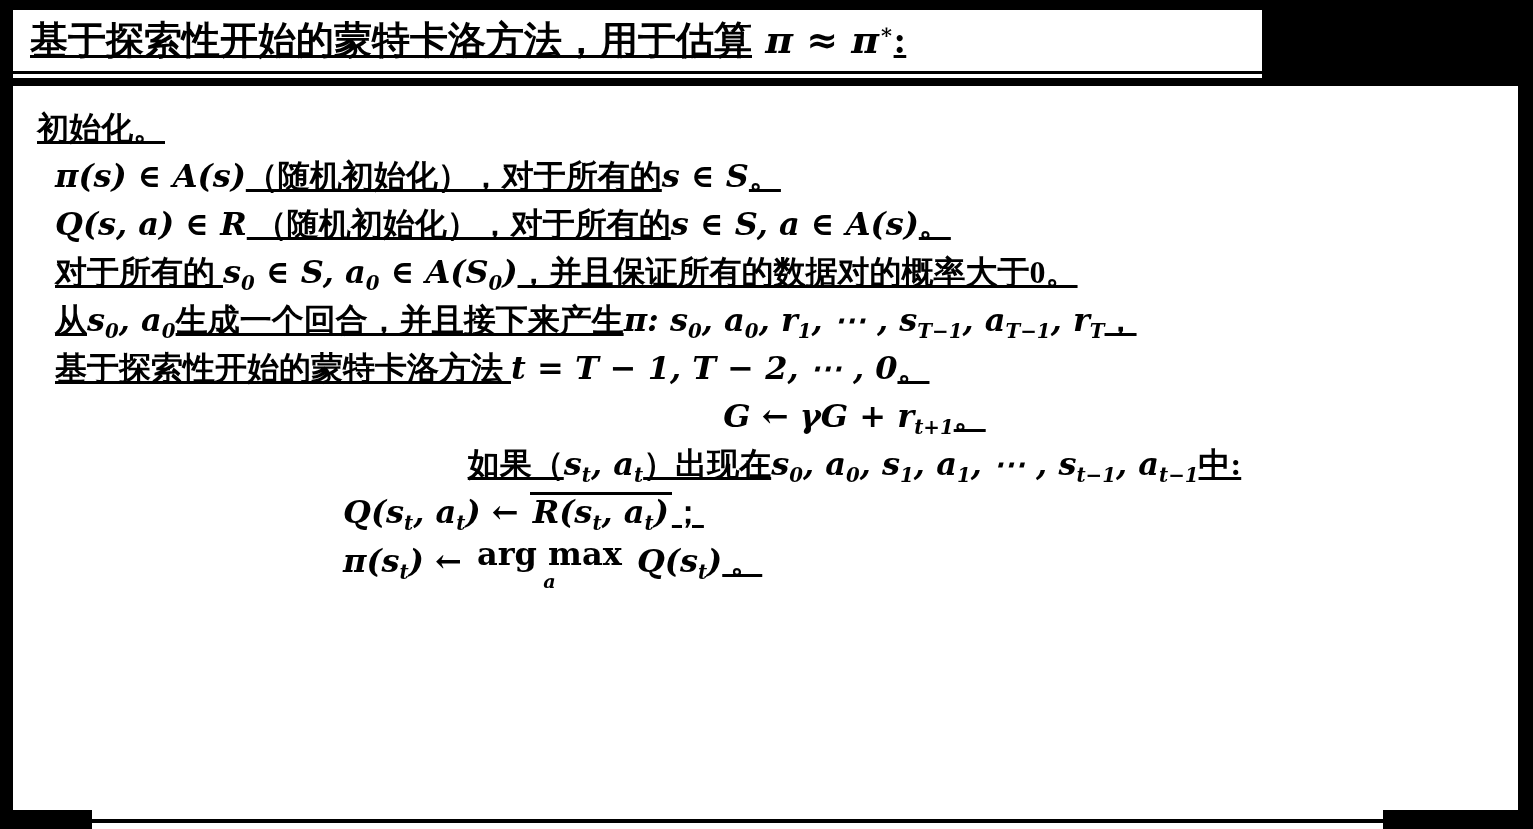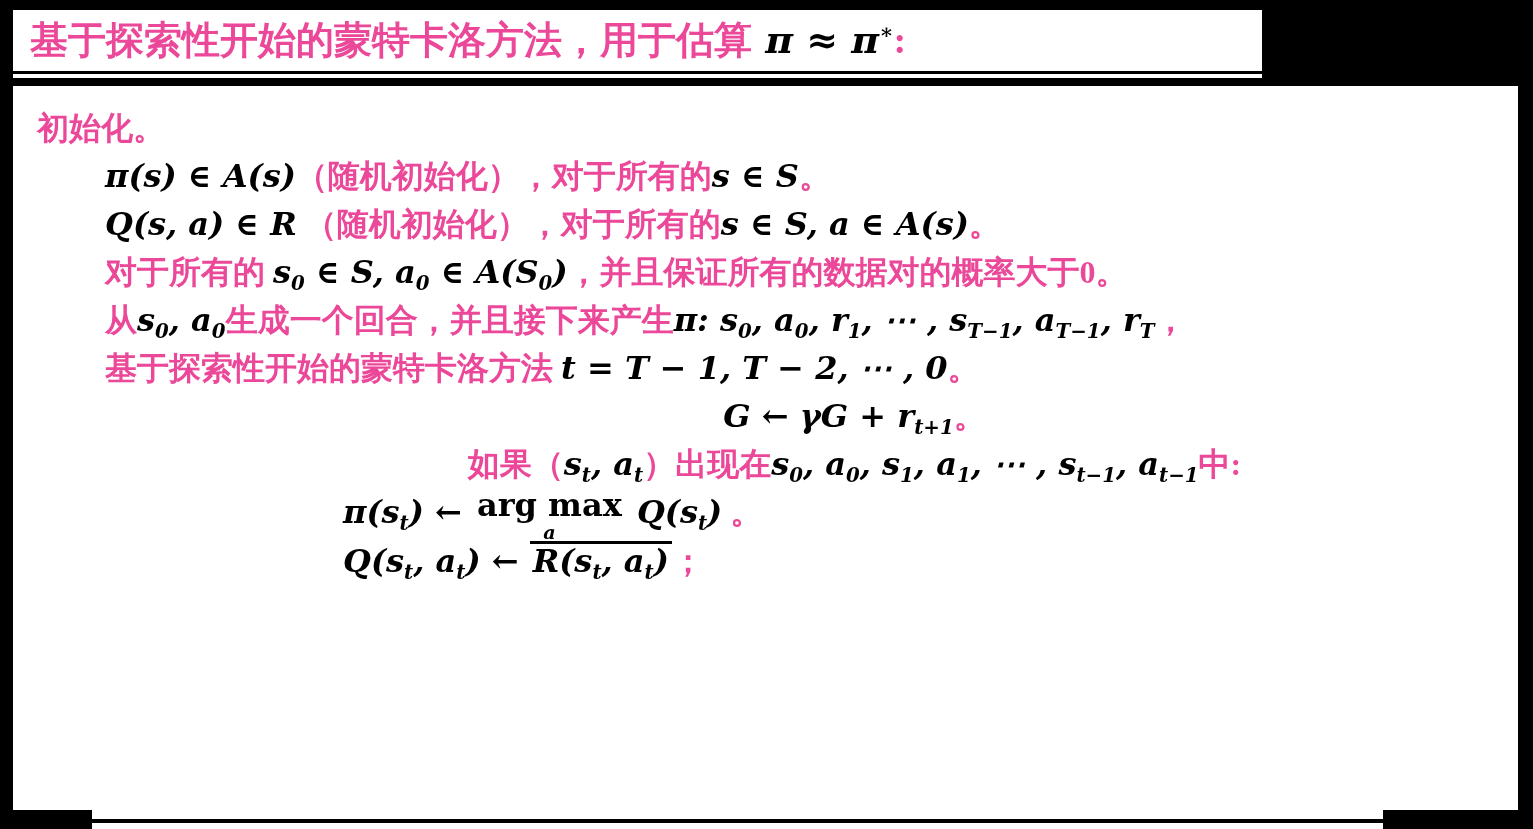--- a/index.html
+++ b/index.html
@@ -32,28 +32,28 @@
   }
   #algo-lines{padding-top:18px;font-size:32px;color:#000;}
   .line{white-space:pre;overflow:visible;}
   #algo-lines .line{height:48px;line-height:48px;}
   #algo-lines .line:nth-child(10),
   #algo-lines .line:nth-child(11){height:50px;line-height:50px;}
   #algo-lines .line:nth-child(12){height:52px;line-height:52px;}
   #algo-lines .line:nth-child(13){height:60px;line-height:60px;}
   #algo-lines .line:nth-child(14){height:66px;line-height:60px;}
   .ind0{padding-left:24px;}
-  .ind1{padding-left:92px;}
+  .ind1{padding-left:42px;}
   .ind2{padding-left:178px;text-align:center;}
   .ind3{padding-left:330px;}
 
   
   .cn{
     font-family:"Liberation Serif","DejaVu Serif",serif;
-    font-weight:700;font-style:normal;color:#ec4899;
+    font-weight:700;font-style:normal;color:#000000;text-decoration:underline;
   }
   .math{
     font-family:"DejaVu Serif","Liberation Serif",serif;
     font-weight:700;font-style:italic;color:#000;
   }
   sub.math{font-size:0.62em;line-height:0;}
   sup.math{font-size:0.55em;line-height:0;font-style:normal;font-weight:700;}
   .ov{
     display:inline-block;border-top:3px solid #000;
     line-height:1.05;padding:1px 3px 0 3px;
@@ -89,22 +89,22 @@
   <div id="main-box">
     <div id="algo-lines">
         <div class="line ind0"><span class="cn">初始化。</span></div>
         <div class="line ind1"><span class="math">π(s) ∈ A(s)</span><span class="cn">（随机初始化），对于所有的</span><span class="math">s ∈ S</span><span class="cn">。</span></div>
         <div class="line ind1"><span class="math">Q(s, a) ∈ R</span><span class="cn"> （随机初始化），对于所有的</span><span class="math">s ∈ S, a ∈ A(s)</span><span class="cn">。</span></div>
         <div class="line ind1"><span class="cn">对于所有的 </span><span class="math">s</span><sub class="math">0</sub><span class="math"> ∈ S, a</span><sub class="math">0</sub><span class="math"> ∈ A(S</span><sub class="math">0</sub><span class="math">)</span><span class="cn">，并且保证所有的数据对的概率大于0。</span></div>
         <div class="line ind1"><span class="cn">从</span><span class="math">s</span><sub class="math">0</sub><span class="math">, a</span><sub class="math">0</sub><span class="cn">生成一个回合，并且接下来产生</span><span class="math">π: s</span><sub class="math">0</sub><span class="math">, a</span><sub class="math">0</sub><span class="math">, r</span><sub class="math">1</sub><span class="math">, ⋯ , s</span><sub class="math">T−1</sub><span class="math">, a</span><sub class="math">T−1</sub><span class="math">, r</span><sub class="math">T</sub><span class="cn">，</span></div>
         <div class="line ind1"><span class="cn">基于探索性开始的蒙特卡洛方法 </span><span class="math">t = T − 1, T − 2, ⋯ , 0</span><span class="cn">。</span></div>
         <div class="line ind2"><span class="math">G ← γG + r</span><sub class="math">t+1</sub><span class="cn">。</span></div>
         <div class="line ind2"><span class="cn">如果（</span><span class="math">s</span><sub class="math">t</sub><span class="math">, a</span><sub class="math">t</sub><span class="cn">）出现在</span><span class="math">s</span><sub class="math">0</sub><span class="math">, a</span><sub class="math">0</sub><span class="math">, s</span><sub class="math">1</sub><span class="math">, a</span><sub class="math">1</sub><span class="math">, ⋯ , s</span><sub class="math">t−1</sub><span class="math">, a</span><sub class="math">t−1</sub><span class="cn">中:</span></div>
+        <div class="line ind3"><span class="math">Q(s</span><sub class="math">t</sub><span class="math">, a</span><sub class="math">t</sub><span class="math">) ← </span><span class="ov"><span class="math">R(s</span><sub class="math">t</sub><span class="math">, a</span><sub class="math">t</sub><span class="math">)</span></span><span class="cn">；</span></div>
         <div class="line ind3"><span class="math">π(s</span><sub class="math">t</sub><span class="math">) ← </span><span class="am"><span class="am-top">arg max</span><span class="am-bot">a</span></span><span class="math"> Q(s</span><sub class="math">t</sub><span class="math">)</span><span class="cn"> 。</span></div>
-        <div class="line ind3"><span class="math">Q(s</span><sub class="math">t</sub><span class="math">, a</span><sub class="math">t</sub><span class="math">) ← </span><span class="ov"><span class="math">R(s</span><sub class="math">t</sub><span class="math">, a</span><sub class="math">t</sub><span class="math">)</span></span><span class="cn">；</span></div>
       </div>
   </div>
 
   <div id="next-corner-left"></div>
   <div id="next-rule"></div>
   <div id="next-corner-right"></div>
 
 </div>
 
 </body></html>

